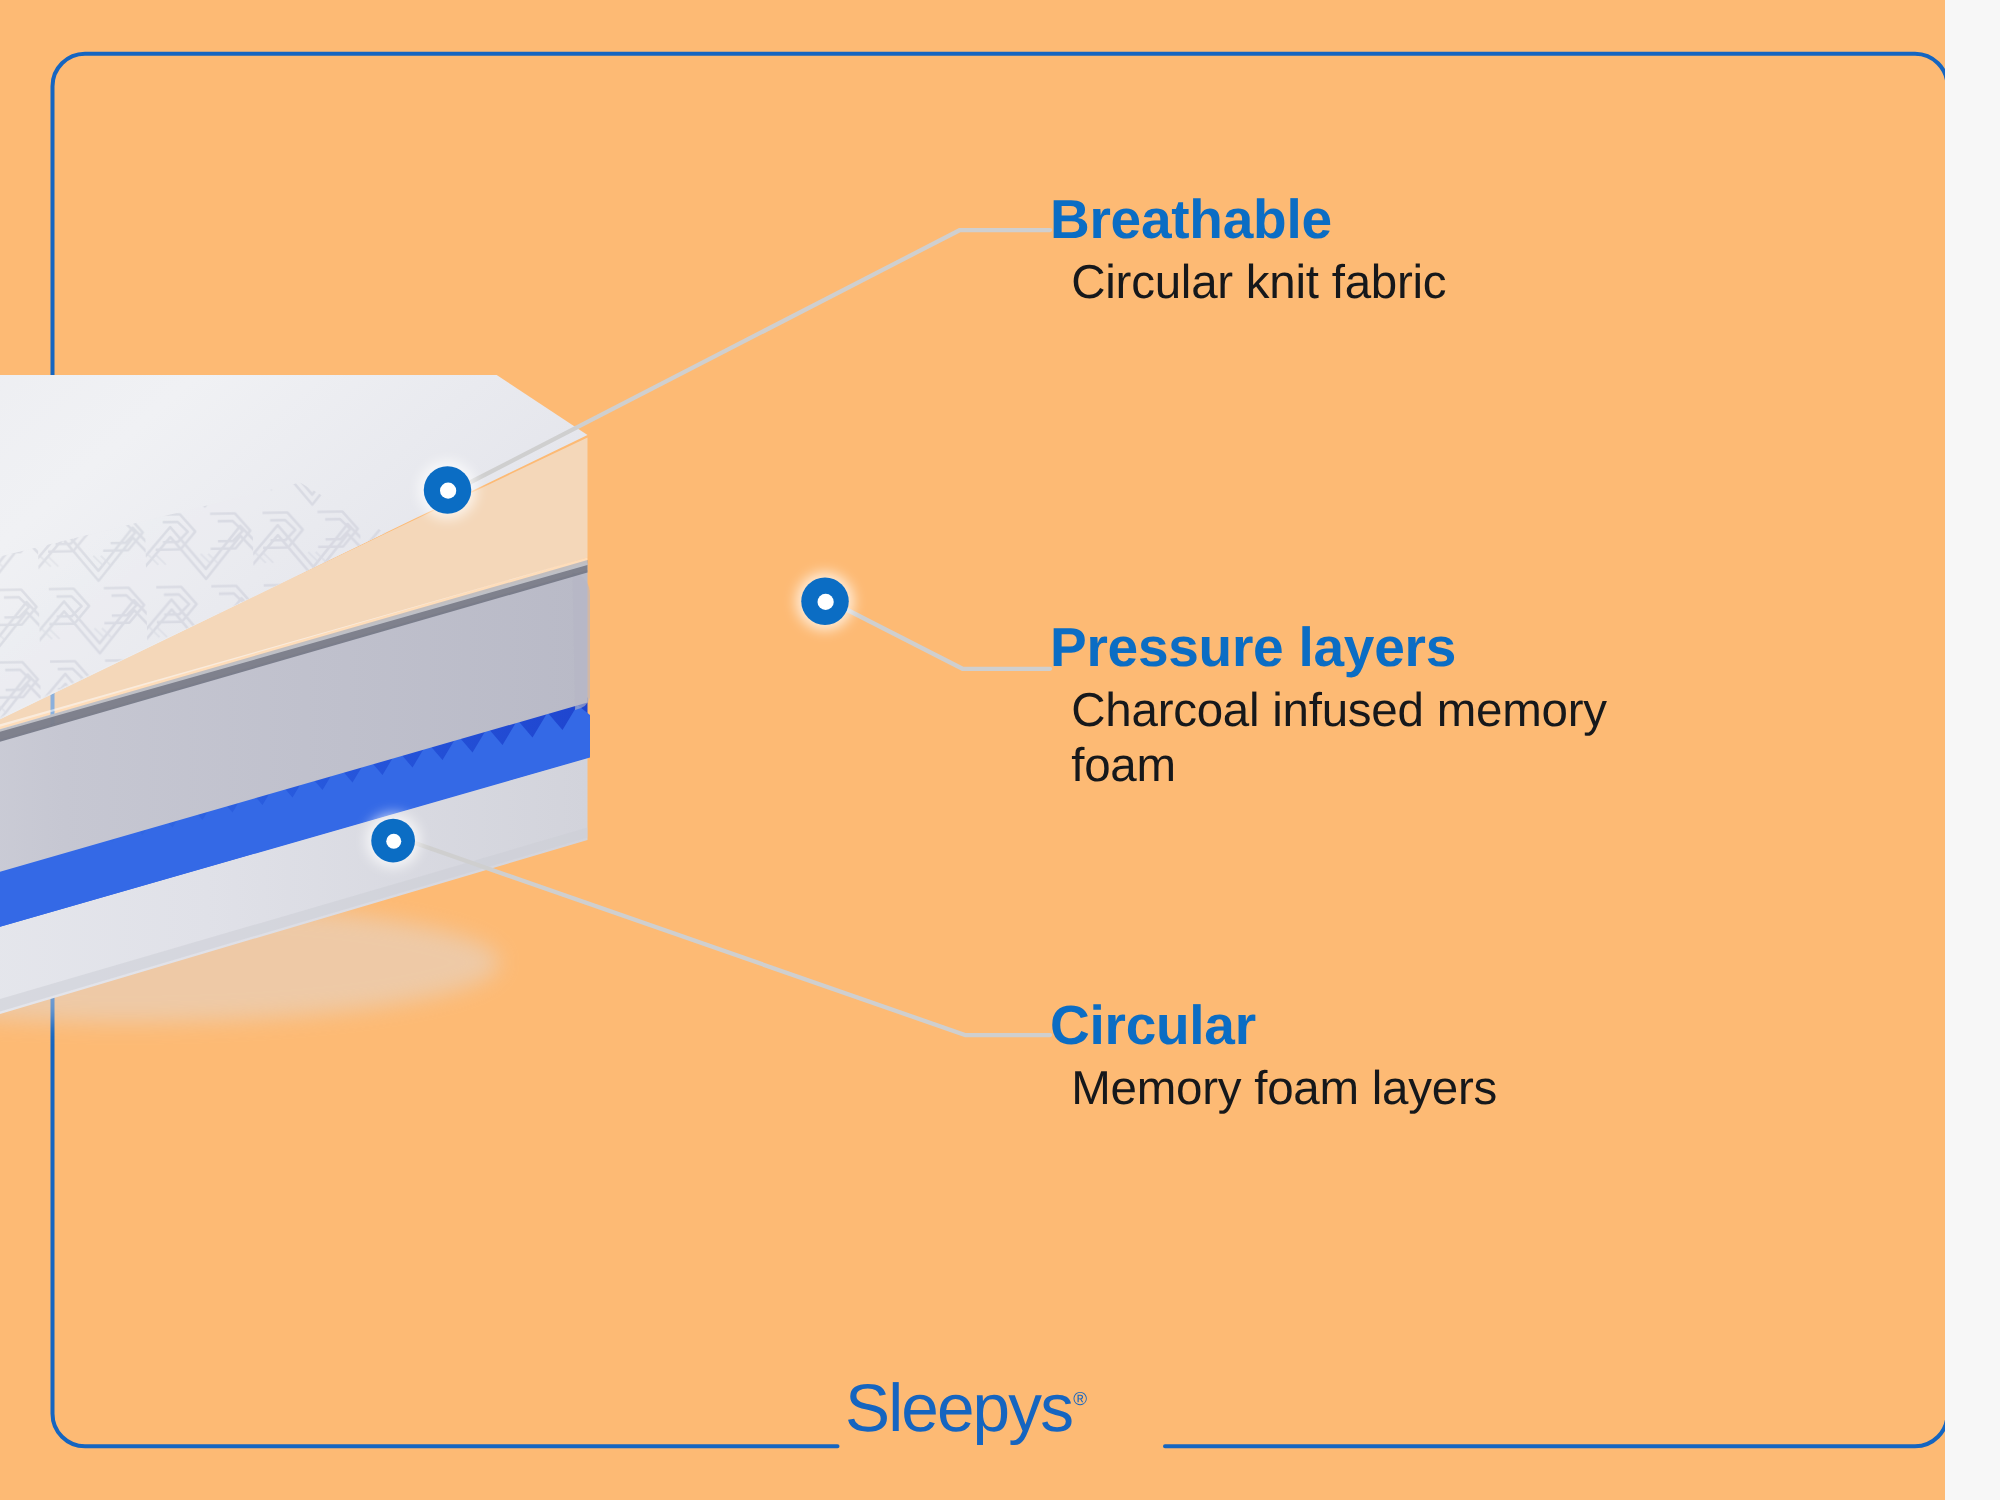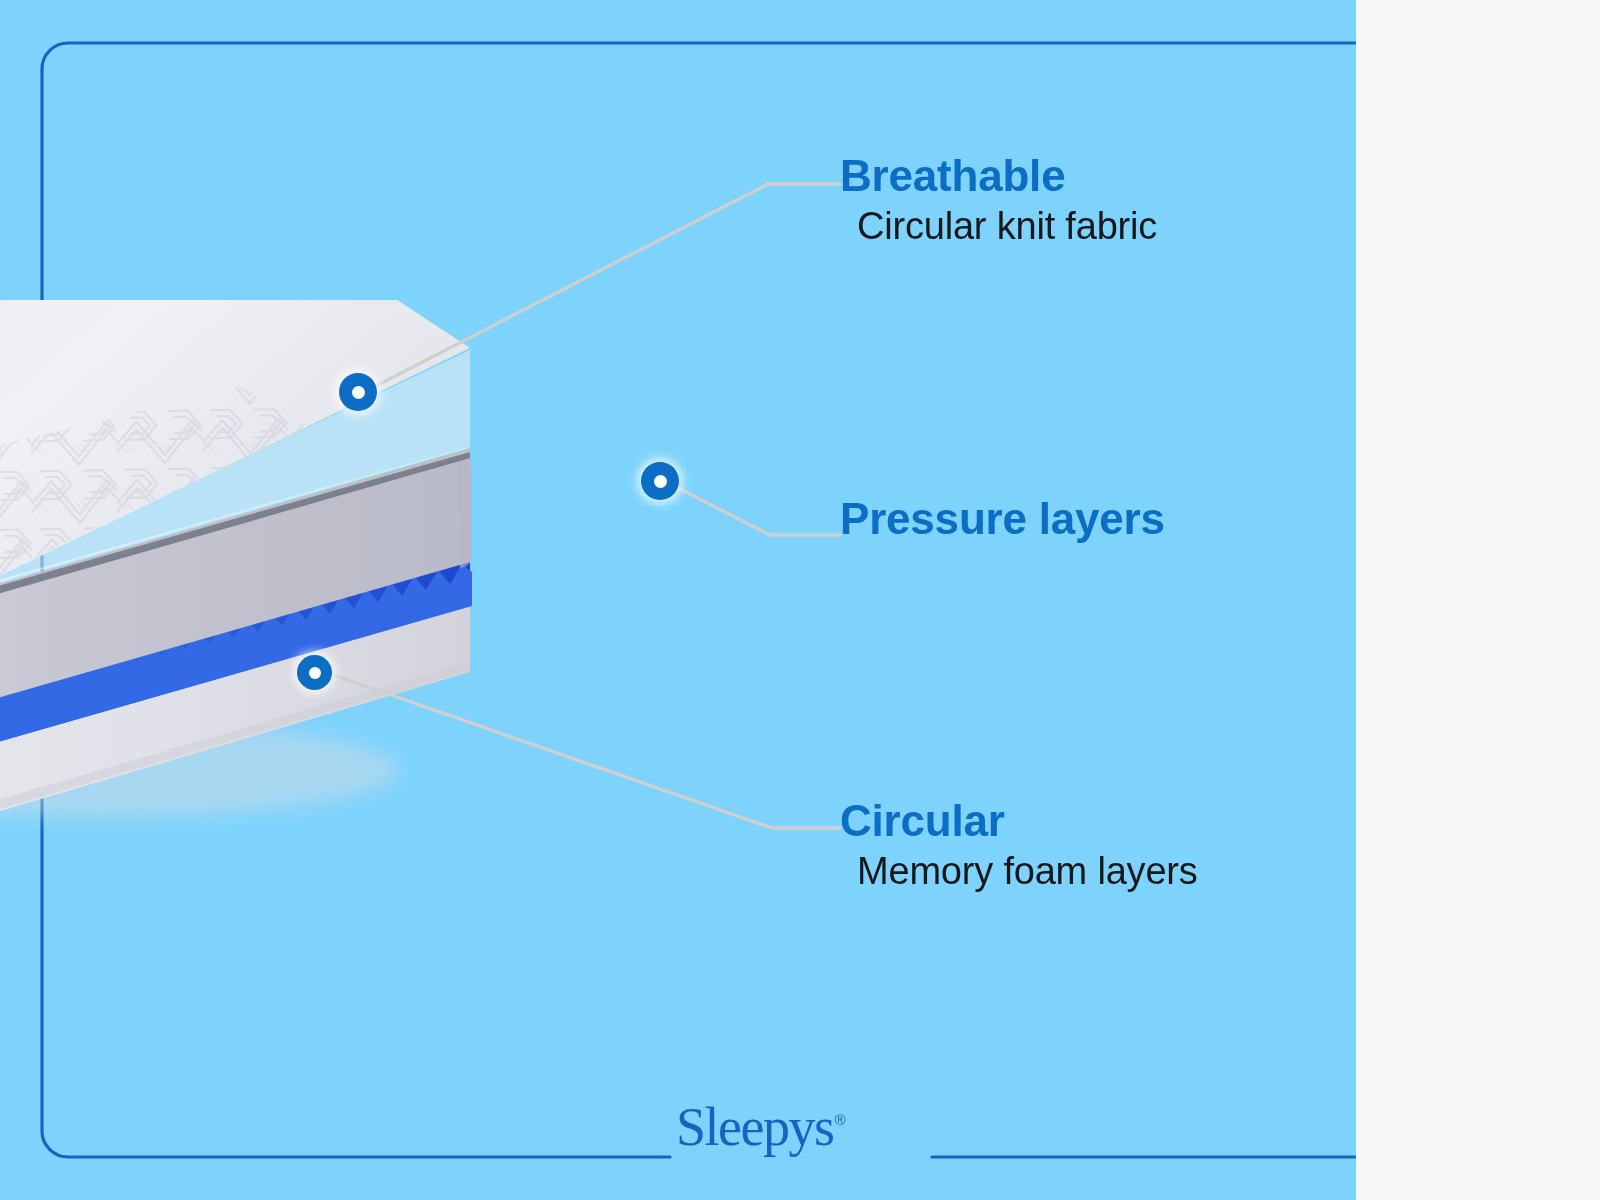--- a/index.html
+++ b/index.html
@@ -3,23 +3,23 @@
 <meta charset="utf-8">
 <title>Sleepys Mattress Layers</title>
 <style>
   html, body {
     margin: 0;
     padding: 0;
     background: #f7f7f7;
   }
   #stage {
     position: relative;
-    width: 1356px;
+    width: 1556px;
     height: 1200px;
-    background: #7dd3fc;
+    background: #fdba74;
     font-family: "Liberation Sans", sans-serif;
     overflow: hidden;
   }
 
   
   .frame-svg {
     position: absolute;
     left: 0; top: 0;
     width: 1600px; height: 1200px;
     pointer-events: none;
@@ -93,21 +93,21 @@
   .brand {
     position: absolute;
     left: 676px;
     top: 1098px;
     width: 220px;
     height: 56px;
     display: flex;
     align-items: flex-end;
   }
   .brand .wordmark {
-    font-family: Liberation Serif, serif;
+    font-family: Liberation Sans, sans-serif;
     font-size: 54px;
     font-weight: 400;
     color: #1565c0;
     letter-spacing: -1.5px;
     line-height: 1;
     margin-top: 16px;
   }
   .brand .reg {
     font-size: 15px;
     color: #1565c0;
@@ -247,20 +247,21 @@
     <div class="core"></div>
   </div>
 
   <div class="callout c1">
     <p class="title">Breathable</p>
     <p class="desc">Circular knit fabric</p>
   </div>
 
   <div class="callout c2">
     <p class="title">Pressure layers</p>
+    <p class="desc" style="max-width:470px;">Charcoal infused memory foam</p>
   </div>
 
   <div class="callout c3">
     <p class="title">Circular</p>
     <p class="desc">Memory foam layers</p>
   </div>
 
   <div class="brand">
     <span class="wordmark">Sleepys</span>
       <span class="reg">®</span>

